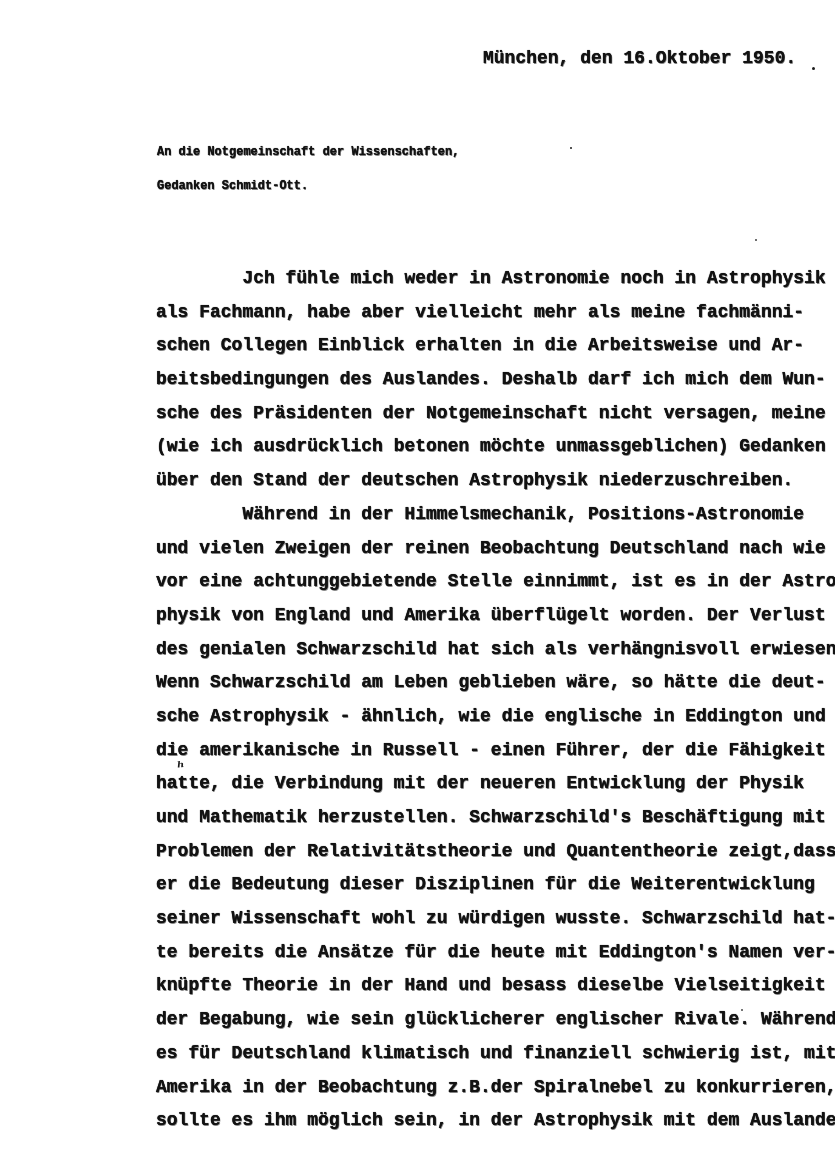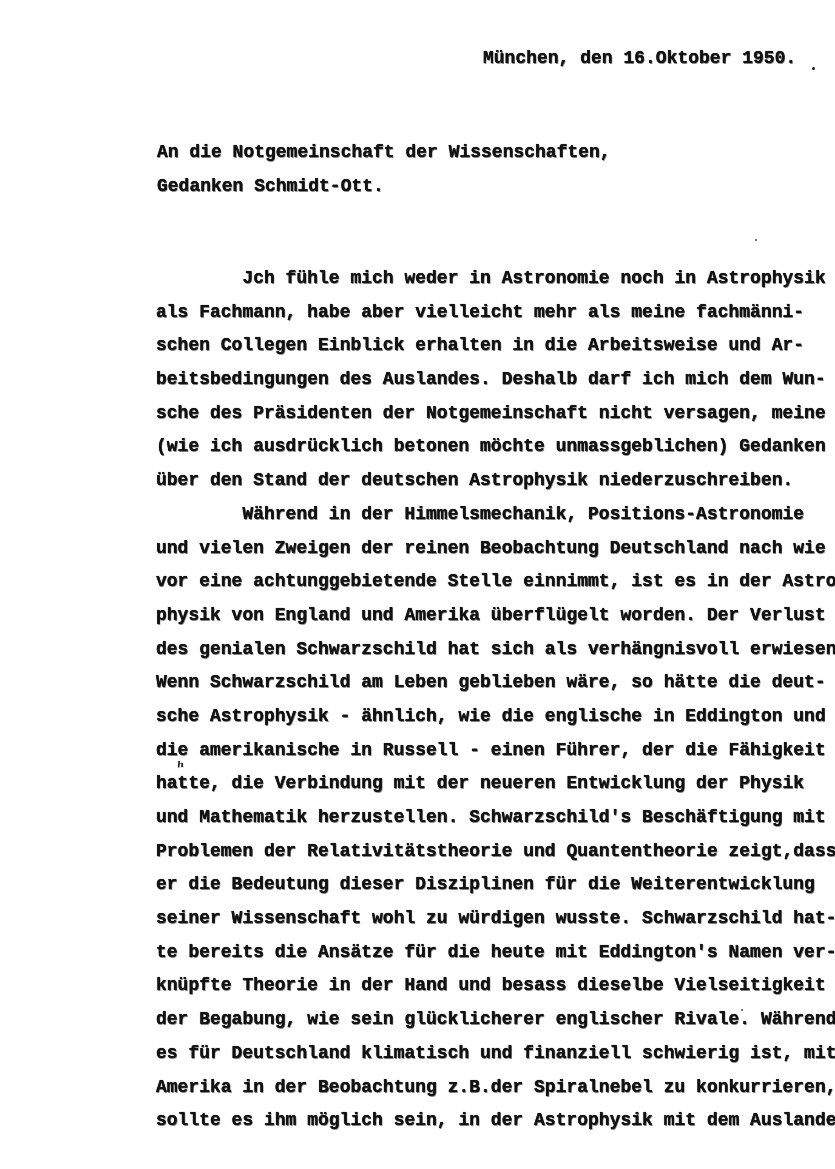--- a/index.html
+++ b/index.html
@@ -31,21 +31,21 @@
     top: 42px;
     font-size: 18px;
     line-height: 33px;
     white-space: pre;
     margin-left: 48px;
   }
   .recipient-block {
     position: absolute;
     left: 157px;
     top: 136px;
-    font-size: 18px;
+    font-size: 12px;
     line-height: 33px;
     white-space: pre;
   }
   .body-block {
     position: absolute;
     left: 156px;
     top: 262px;
     font-size: 18px;
     line-height: 33.7px;
     white-space: pre;

